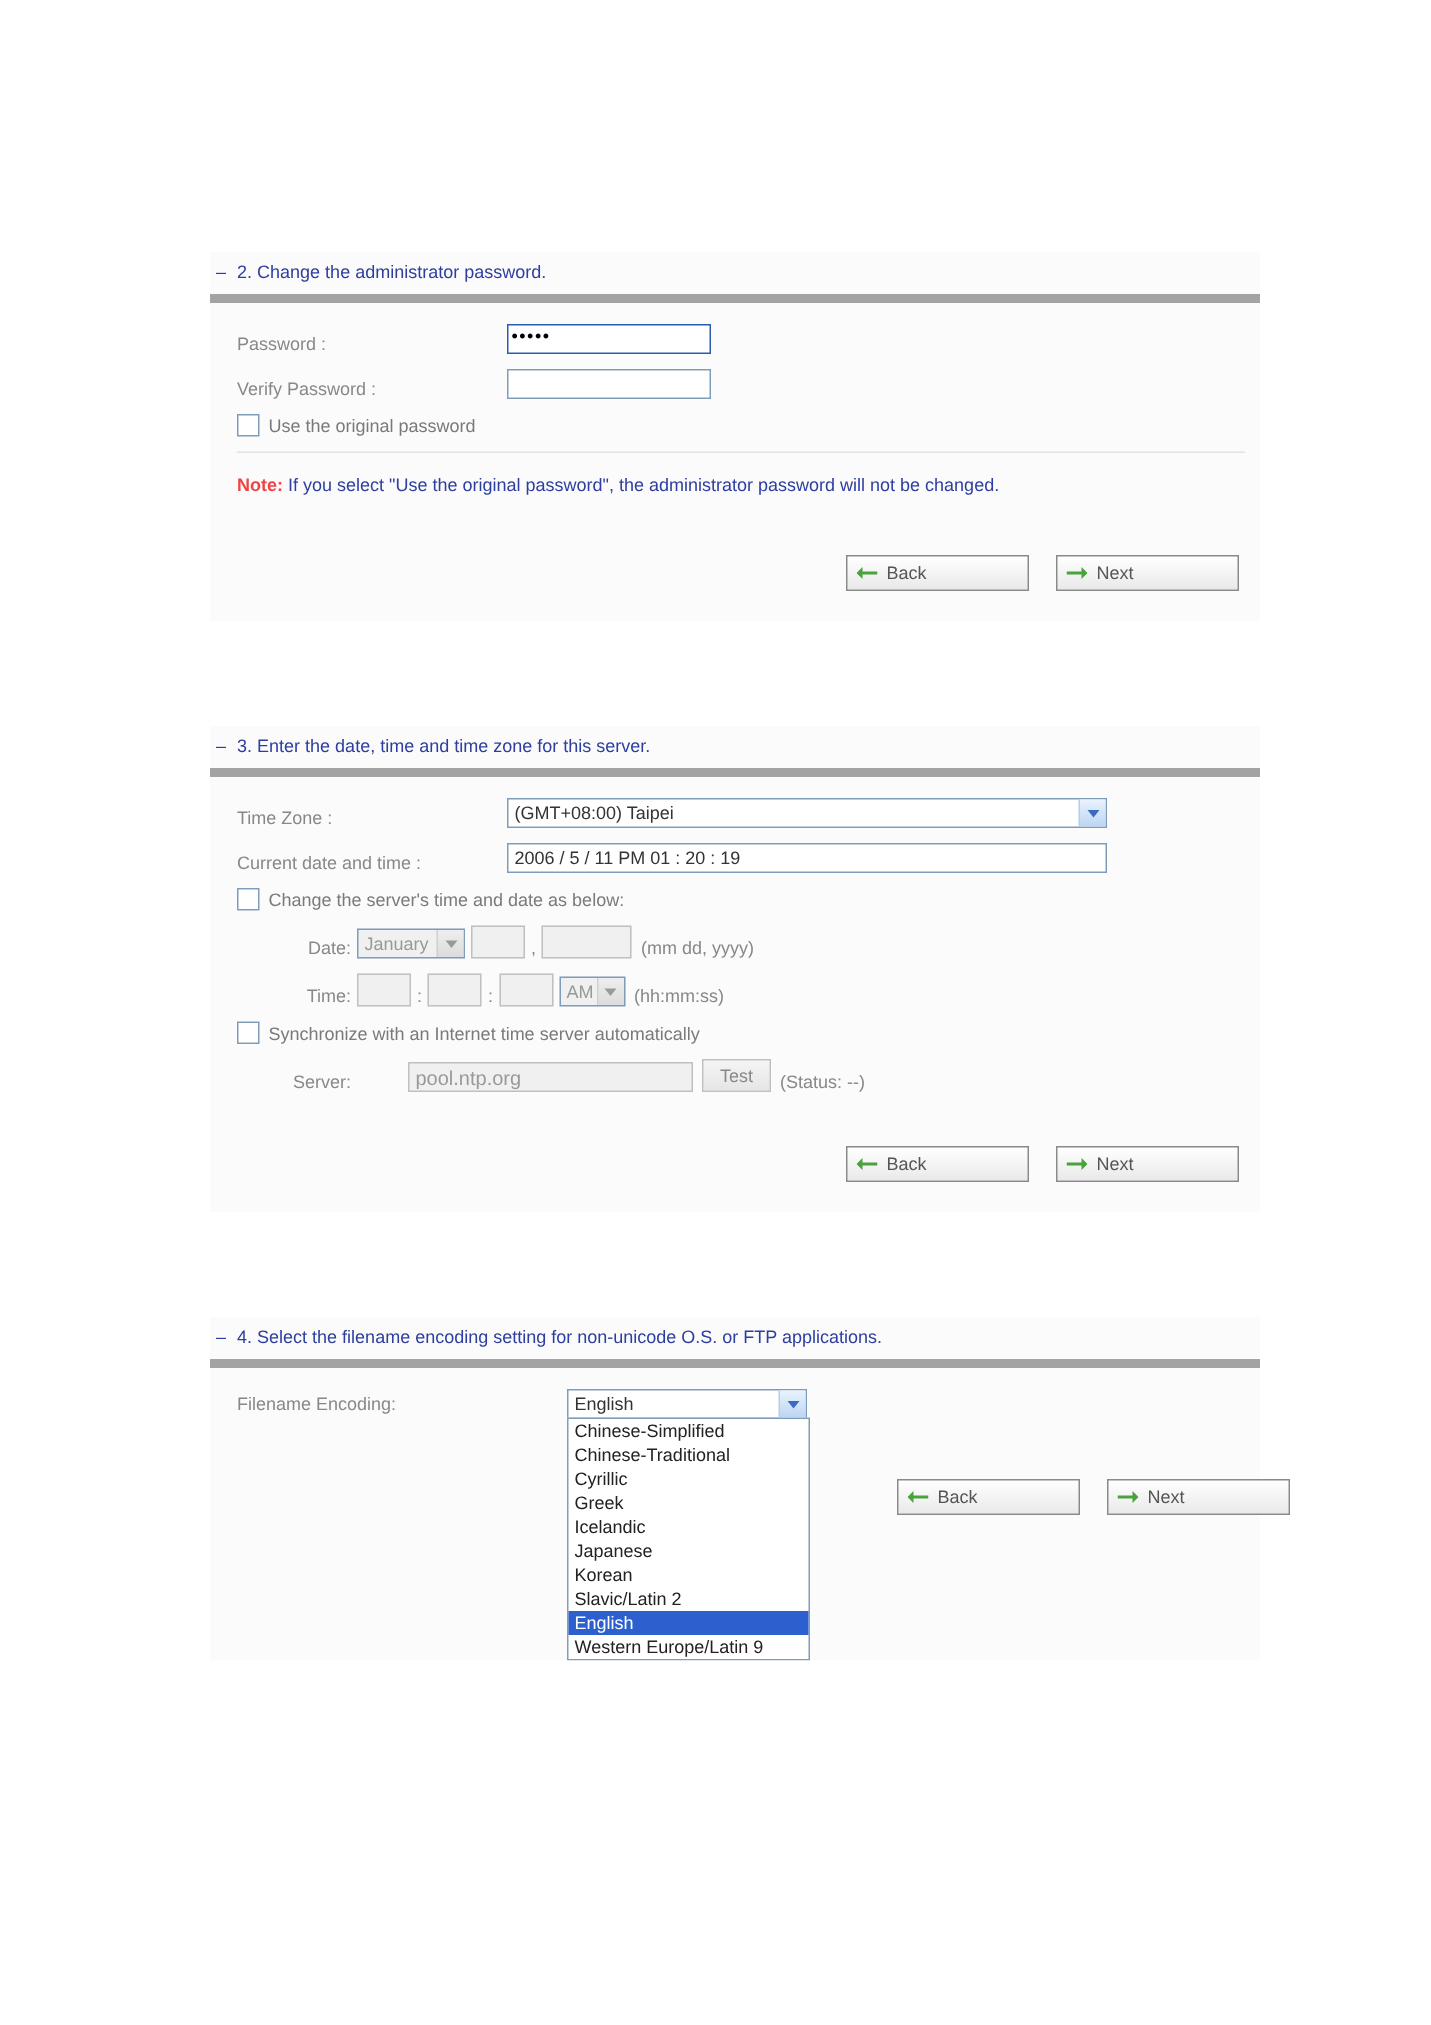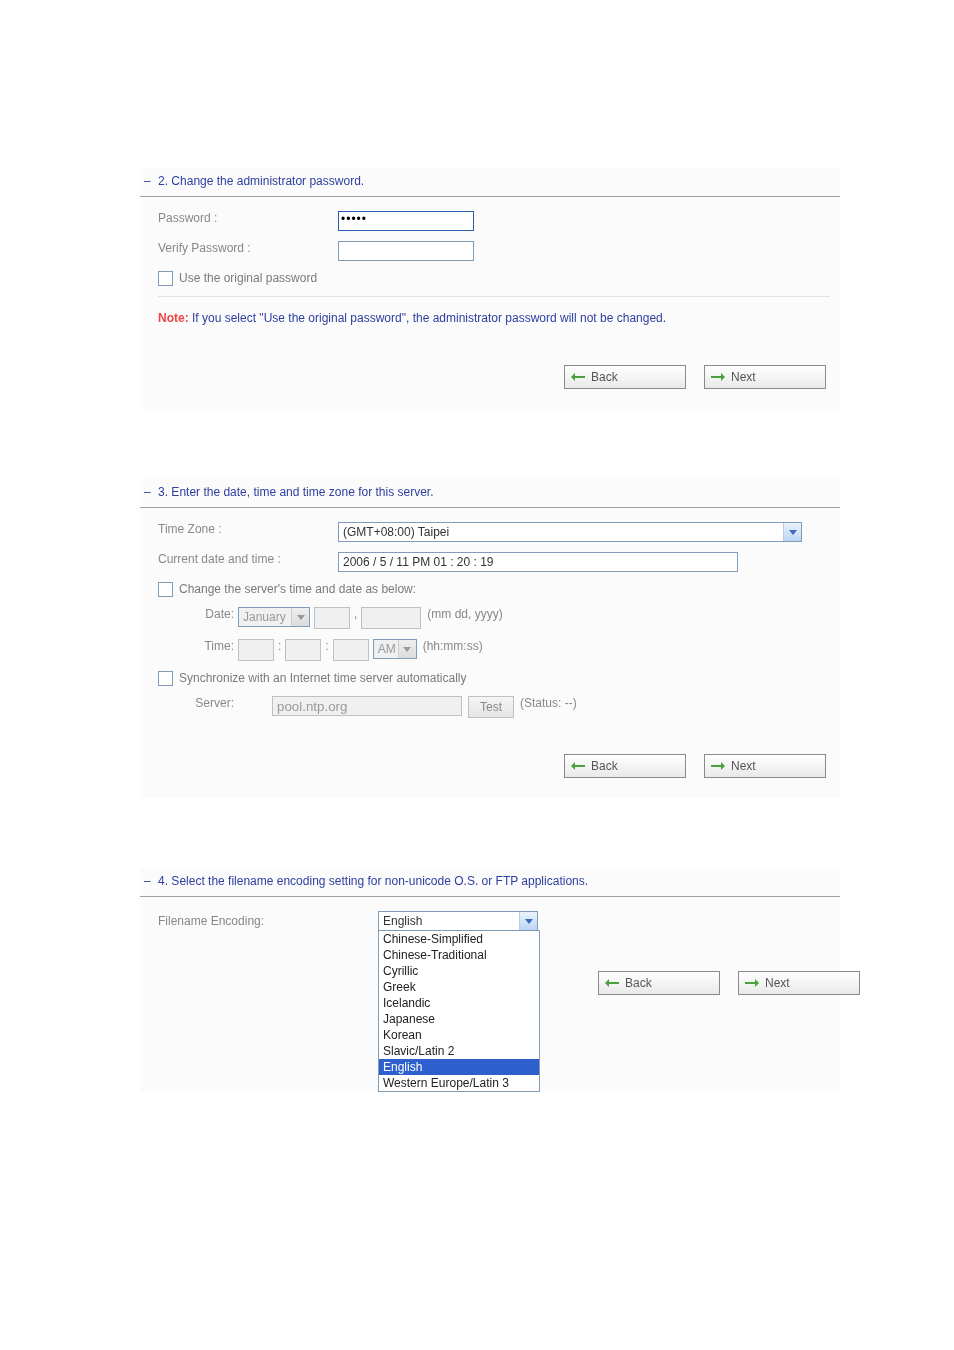--- a/index.html
+++ b/index.html
@@ -17,28 +17,28 @@
   }
   .panel {
     width: 700px;
     margin-left: 140px;
     background: #fbfbfb;
     border: 0;
   }
   .panel + .panel { margin-top: 70px; }
   .panel-header {
     padding: 6px 10px 8px 4px;
-    border-bottom: 1px solid #a3a3a3;
+    border-bottom: 6px solid #a3a3a3;
   }
   .dash { color: #2d3ea0; font-weight: normal; margin-right: 4px; }
   .title-text { color: #2d3ea0; }
   .body { padding: 14px 10px 10px 18px; }
   .form-row {
     display: flex;
-    align-items: flex-start;
+    align-items: flex-end;
     margin-bottom: 10px;
   }
   .label-col {
     width: 180px;
     color: #888;
   }
   .input-col { flex: 1; display: flex; align-items: center; }
   .text-input, .text-display {
     border: 1px solid #7f9db9;
     height: 18px;
@@ -112,21 +112,21 @@
     flex: none;
   }
   .select.disabled {
     background:#f0f0f0;
     color:#999;
   }
   .select.disabled .sel-arrow {
     background: linear-gradient(#eeeeee,#dcdcdc);
     border-left-color:#cfcfcf;
   }
-  .timezone-select { width: 464px; }
+  .timezone-select { width: 400px; }
   .readonly-box {
     border: 1px solid #7f9db9;
     background: #fff;
     height: 20px;
     width: 400px;
     padding: 0 4px;
     display: flex;
     align-items: center;
     color: #333;
     box-sizing: border-box;
@@ -374,21 +374,21 @@
           <div class="dropdown-open" id="encoding-options">
               <div class="opt">Chinese-Simplified</div>
               <div class="opt">Chinese-Traditional</div>
               <div class="opt">Cyrillic</div>
               <div class="opt">Greek</div>
               <div class="opt">Icelandic</div>
               <div class="opt">Japanese</div>
               <div class="opt">Korean</div>
               <div class="opt">Slavic/Latin 2</div>
               <div class="opt selected">English</div>
-              <div class="opt">Western Europe/Latin 3</div>
+              <div class="opt">Western Europe/Latin 9</div>
             </div>
         </div>
         <div class="btns">
           <div class="btn">
             <span class="arrow-left">
               <svg width="14" height="10">
                   <polygon points="14,4 4,4 4,1 0,5 4,9 4,6 14,6" fill="#4aa23c"></polygon>
                 </svg>
             </span>
             <span>Back</span>

